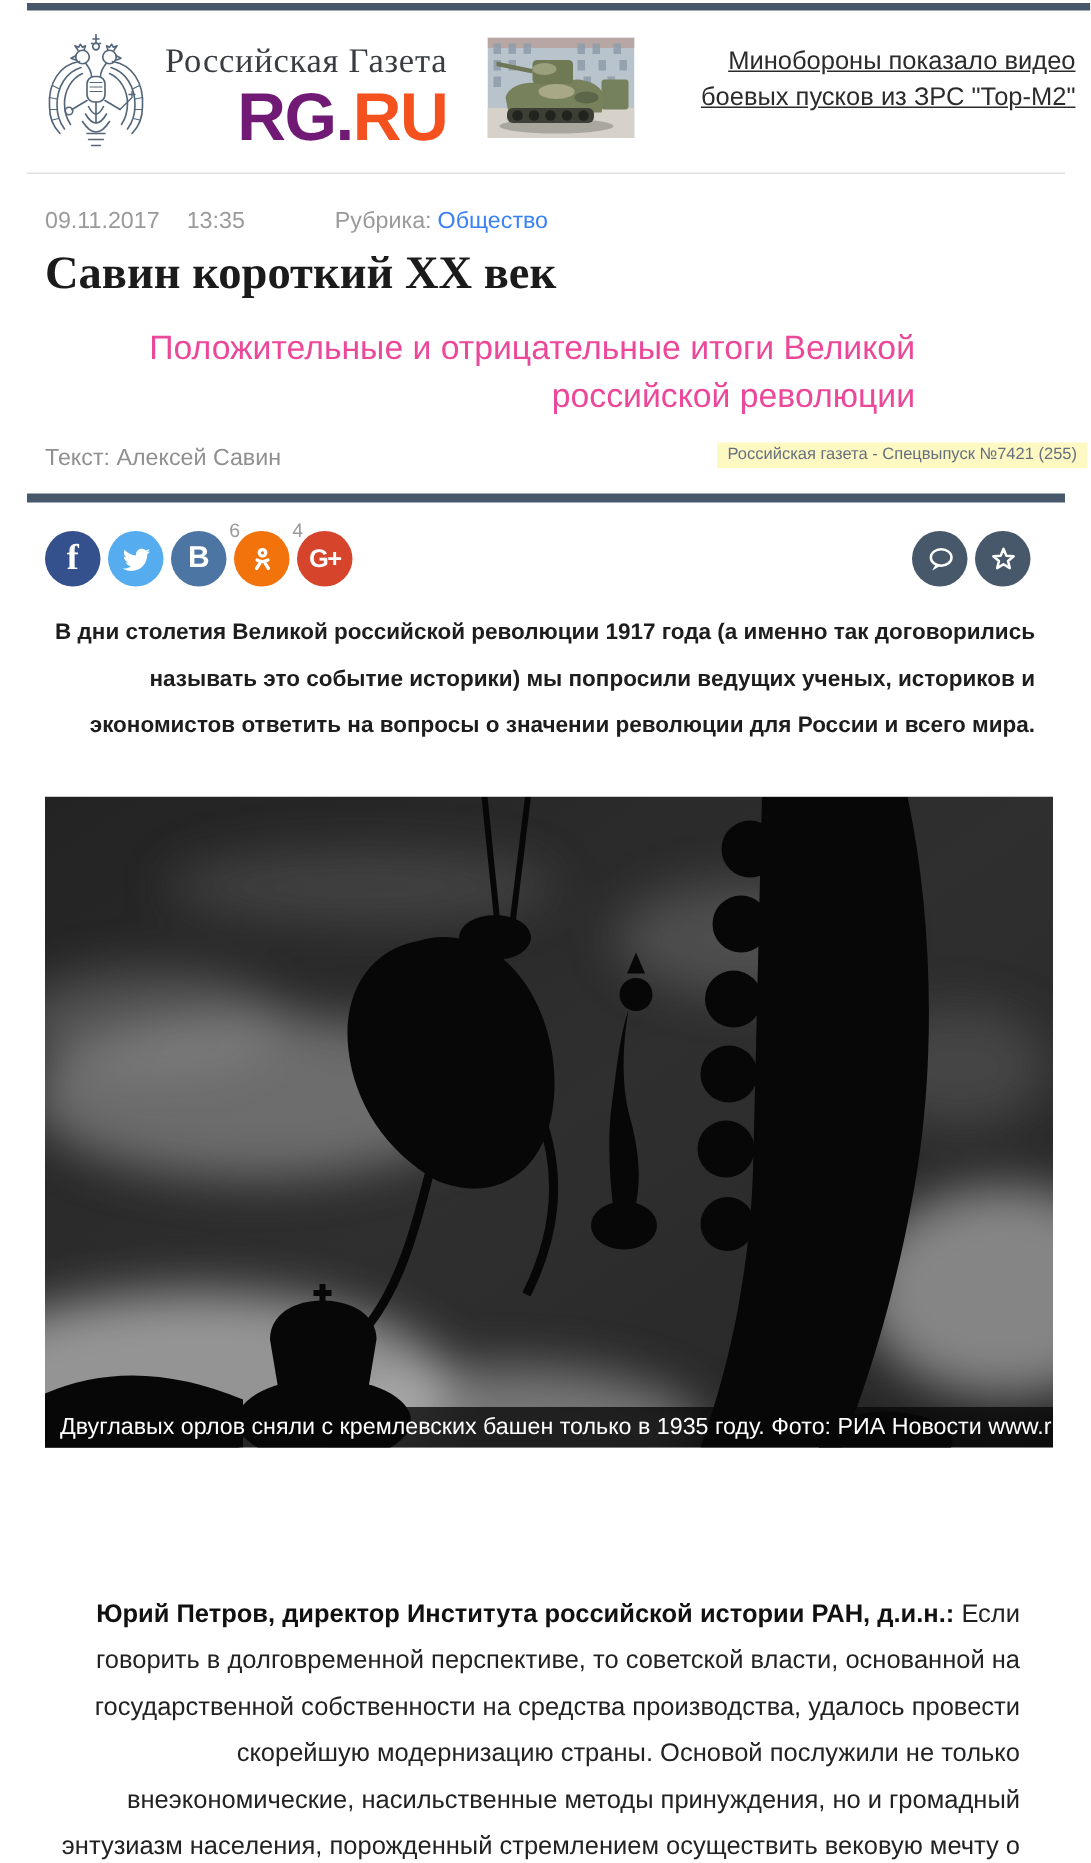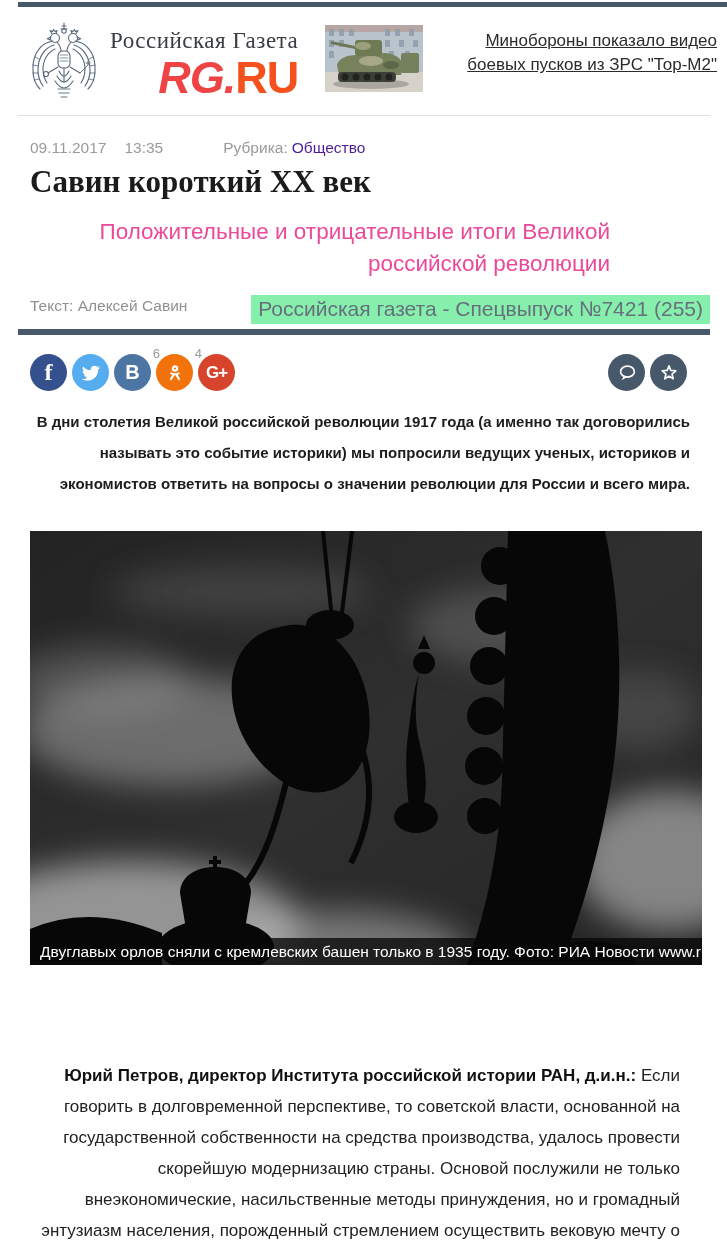--- a/index.html
+++ b/index.html
@@ -8,41 +8,41 @@
   .abs{position:absolute;}
 
   
   .top-bar{left:18px;top:2px;width:709px;height:5px;background:#47586a;}
 
   
   .crest{left:28px;top:21px;width:72px;height:86px;}
   .brand{left:110px;top:28px;}
   .paper-name{font-family:"Liberation Serif",serif;font-size:23px;color:#393d42;letter-spacing:.5px;}
   .rg-logo{font-size:45px;font-weight:bold;letter-spacing:-1px;line-height:1.0;margin-top:1px;}
-  .rg-part{color:#ef4444;font-style:italic;}
+  .rg-part{color:#701a75;}
   .ru-part{color:#f4511e;}
 
   
   .teaser-thumb{left:325px;top:25px;width:98px;height:67px;cursor:pointer;}
   .teaser-headline{left:455px;top:29px;width:262px;font-size:17px;line-height:1.42;color:#2b2b2b;cursor:pointer;text-decoration:underline;}
 
   .header-divider{left:18px;top:115px;width:692px;height:1px;background:#e0e0e0;}
 
   
   .meta{left:30px;top:139px;font-size:15.5px;color:#9a9a9a;}
   .meta .time{margin-left:18px;}
   .meta .rubric-label{margin-left:60px;}
-  .meta .rubric{color:#4c1d95;margin-left:4px;}
+  .meta .rubric{color:#3b82f6;margin-left:4px;}
 
   .title{left:30px;top:164px;font-family:"Liberation Serif",serif;font-weight:bold;
          font-size:31px;color:#1b1b1b;}
   .subtitle{left:30px;top:216px;width:580px;font-size:22.5px;line-height:1.42;color:#ec4899;}
 
   .byline{left:30px;top:297px;font-size:15.5px;color:#909090;}
-  .issue-badge{top:295px;right:17px;background:#86efac;color:#66707d;font-size:21px;
+  .issue-badge{top:295px;right:2px;background:#fef9c3;color:#66707d;font-size:11px;
                padding:2px 7px 3px 7px;cursor:pointer;}
 
   .slate-bar{left:18px;top:329px;width:692px;height:6px;background:#47586a;}
 
   
   .share-row{left:30px;top:354px;display:flex;gap:5px;}
   .share-btn{position:relative;width:37px;height:37px;border-radius:50%;cursor:pointer;
              display:flex;align-items:center;justify-content:center;}
   .share-btn .glyph{color:#fff;font-weight:bold;}
   .btn-fb{background:#35518d;}

